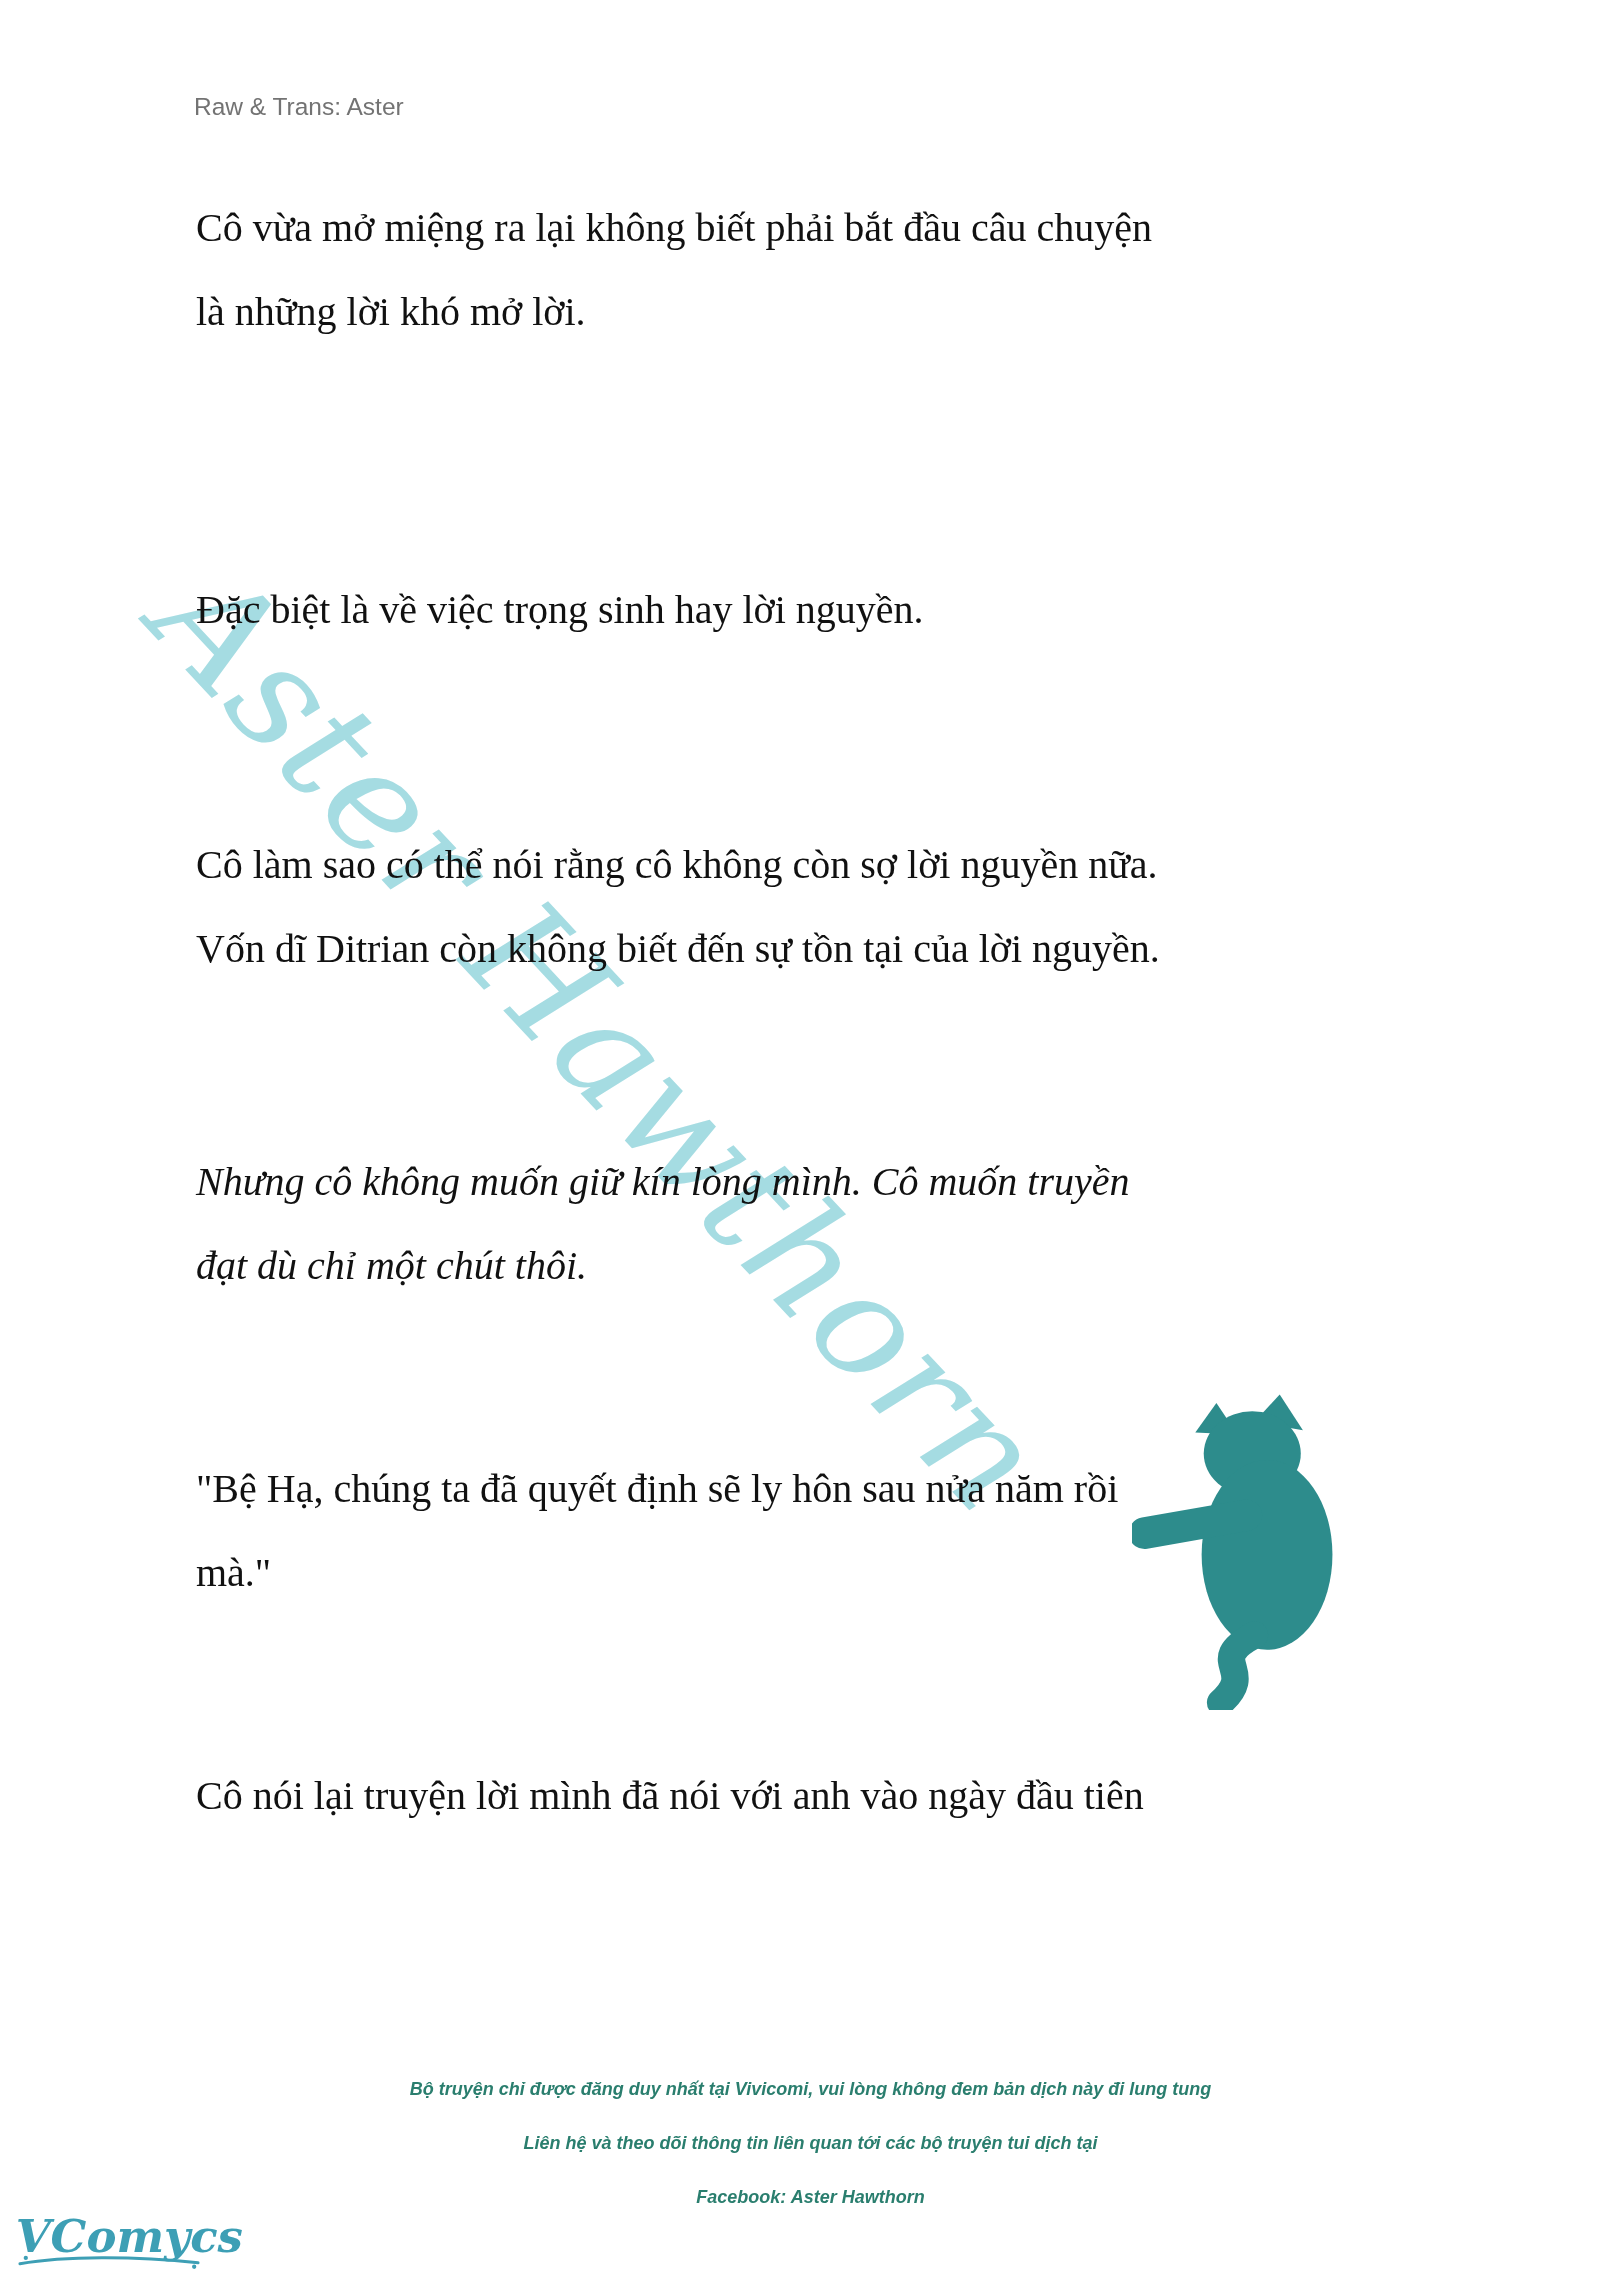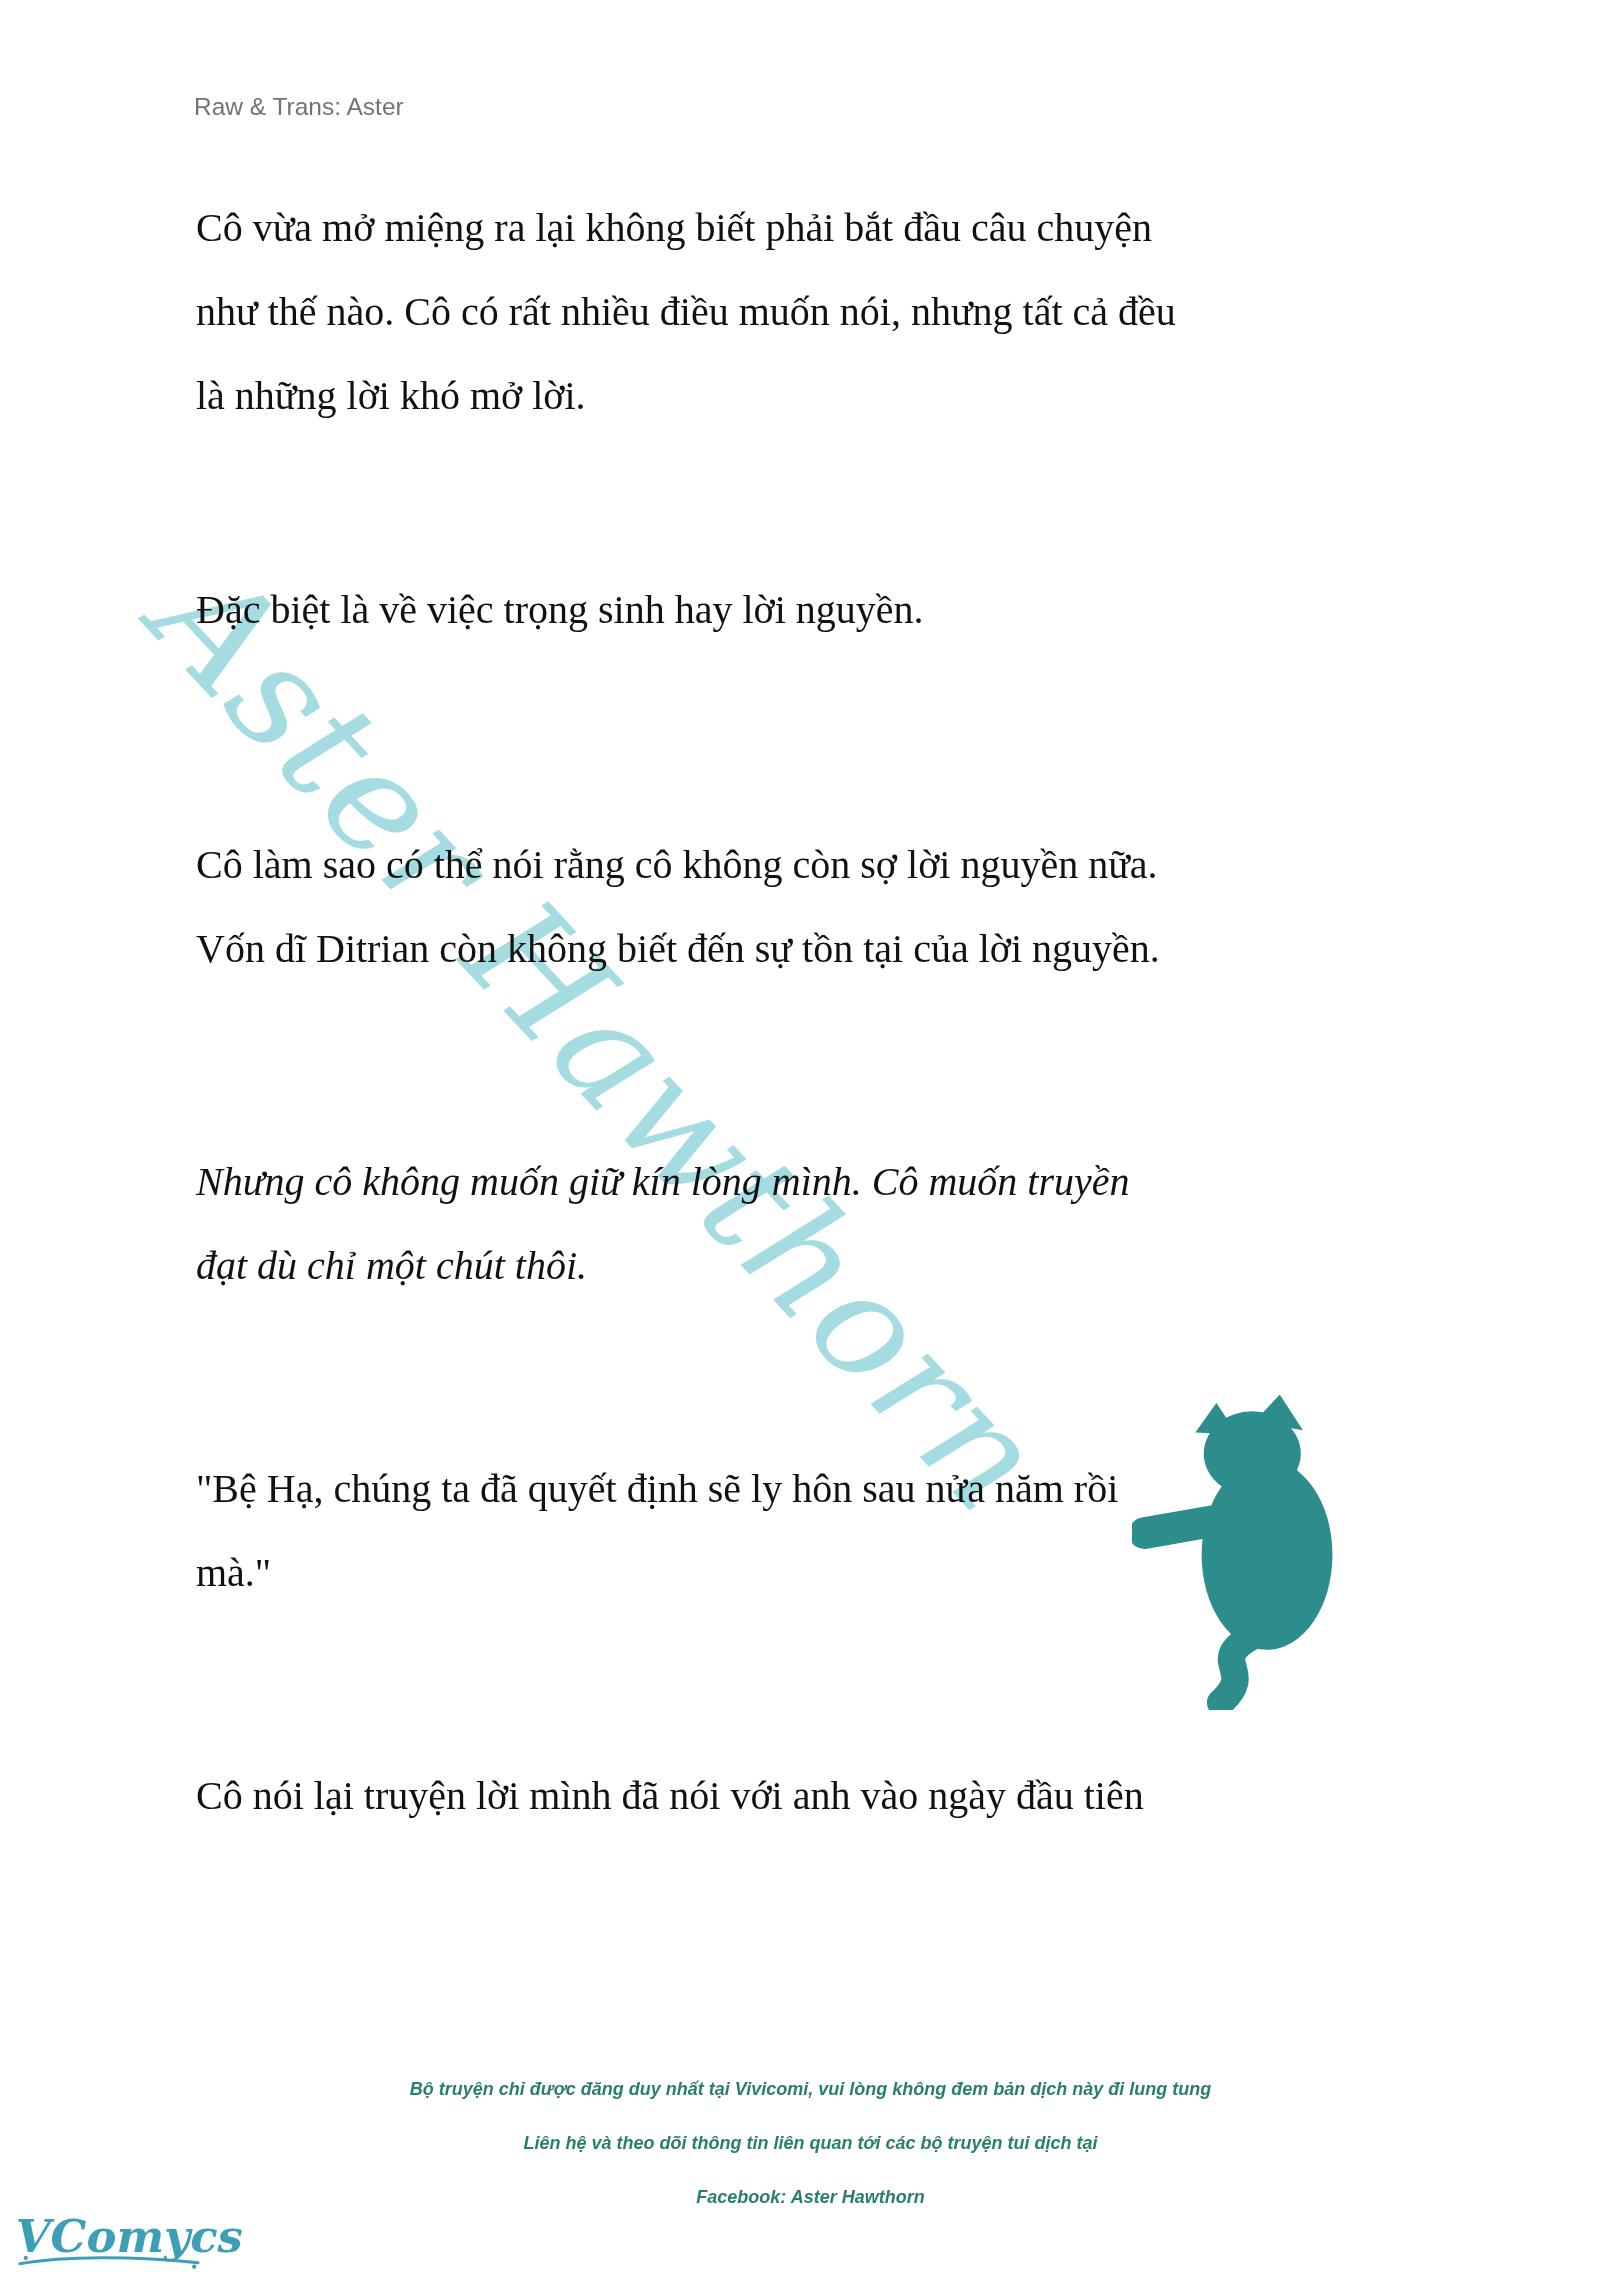--- a/index.html
+++ b/index.html
@@ -127,21 +127,20 @@
       <path d="M58 116 C34 129 60 132 42 148" fill="none" stroke="currentColor" stroke-width="13" stroke-linecap="round"></path>
     </svg>
   </div>
 
   <div class="header-credit">Raw &amp; Trans: Aster</div>
 
   <div class="text-layer">
 
     <div class="para p1">
       <div class="line">Cô vừa mở miệng ra lại không biết phải bắt đầu câu chuyện</div>
-      <div class="line">như thế nào. Cô có rất nhiều điều muốn nói, nhưng tất cả đều</div>
       <div class="line">là những lời khó mở lời.</div>
     </div>
 
     <div class="para p2">
       <div class="line">Đặc biệt là về việc trọng sinh hay lời nguyền.</div>
     </div>
 
     <div class="para p3">
       <div class="line">Cô làm sao có thể nói rằng cô không còn sợ lời nguyền nữa.</div>
       <div class="line">Vốn dĩ Ditrian còn không biết đến sự tồn tại của lời nguyền.</div>

